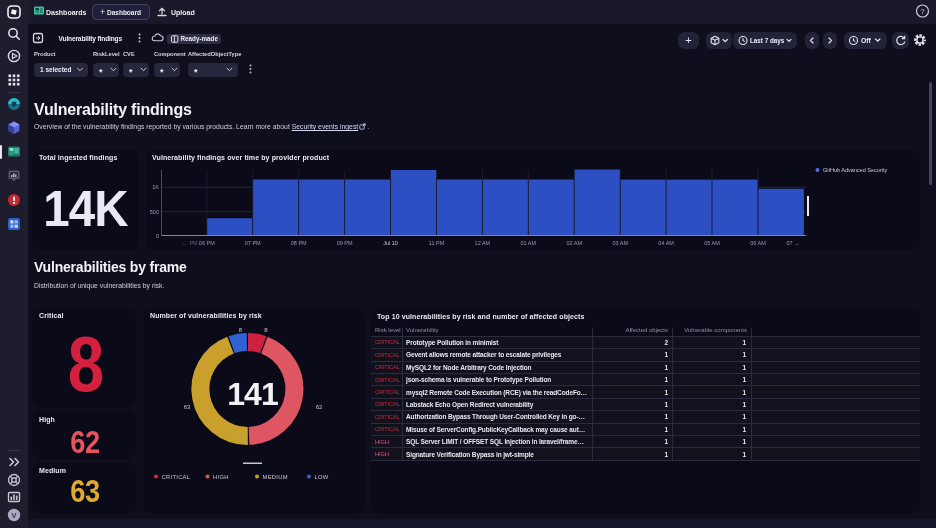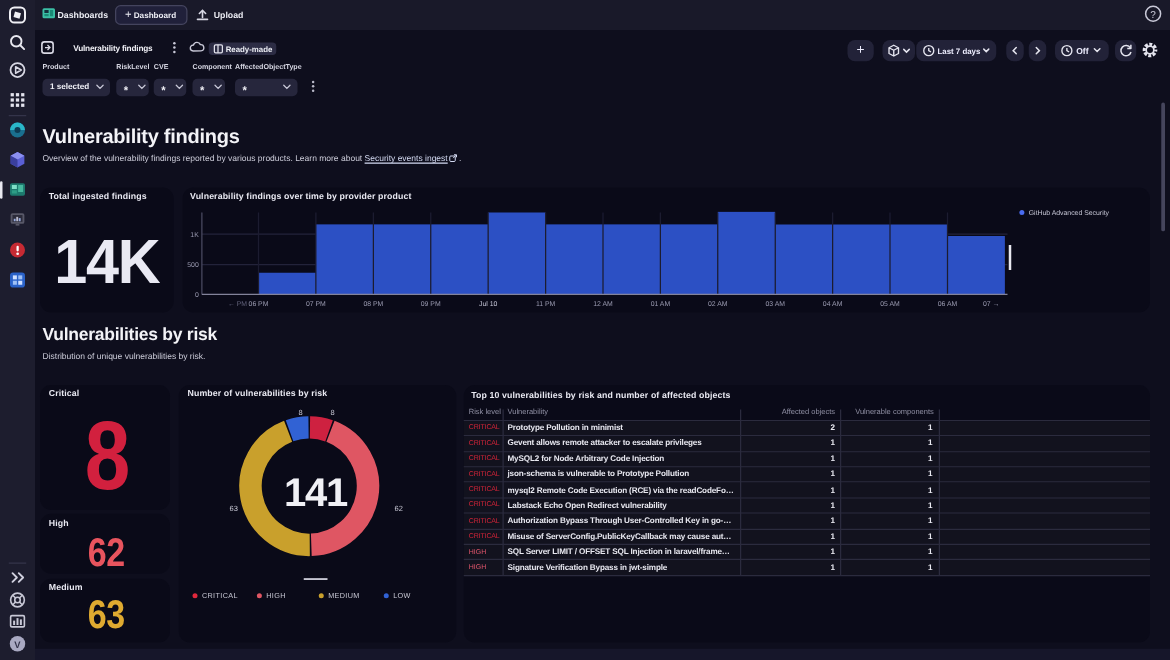--- a/index.html
+++ b/index.html
@@ -215,21 +215,21 @@
       <circle cx="222.5" cy="48.5" r="1"></circle>
   </g>
 </svg>
 
 <div class="abs" style="left:34px;top:101px;font-size:16px;font-weight:bold;color:#f3f3f7;letter-spacing:-0.2px;">Vulnerability findings</div>
 <div class="abs" style="left:34px;top:123px;font-size:6.8px;color:#cdcdda;">Overview of the vulnerability findings reported by various products. Learn more about <span style="color:#d4daf2;text-decoration:underline;">Security events ingest</span><svg width="7" height="7" viewBox="0 0 7 7" style="margin:0 1px;vertical-align:-1px;">
       <rect x="0.8" y="1.8" width="4.4" height="4.4" rx="0.8" fill="none" stroke="#d4daf2" stroke-width="0.8"></rect>
       <path d="M3.5 3.5 L6 1 M4.2 0.8 L6.2 0.8 L6.2 2.8" fill="none" stroke="#d4daf2" stroke-width="0.8"></path>
     </svg>.</div>
 
-<div class="abs" style="left:34px;top:259px;font-size:14px;font-weight:bold;color:#f3f3f7;letter-spacing:-0.2px;">Vulnerabilities by risk</div>
+<div class="abs" style="left:34px;top:259px;font-size:14px;font-weight:bold;color:#f3f3f7;letter-spacing:-0.2px;">Vulnerabilities by frame</div>
 <div class="abs" style="left:34px;top:281.5px;font-size:6.8px;color:#cdcdda;">Distribution of unique vulnerabilities by risk.</div>
 
 <div class="card" style="left:32px;top:150px;width:107px;height:100px;"></div>
 <div class="ctitle" style="left:39px;top:153.5px;">Total ingested findings</div>
 <div class="abs" style="left:32px;top:184px;width:107px;text-align:center;font-size:50px;line-height:50px;font-weight:bold;color:#e9e9f3;letter-spacing:-1px;transform:scaleX(0.95);">14K</div>
 
 <div class="card" style="left:145.5px;top:150px;width:774px;height:100px;"></div>
 <div class="ctitle" style="left:152px;top:153.5px;">Vulnerability findings over time by provider product</div>
 
 <svg class="abs" style="left:145.5px;top:150px;" width="774" height="100" viewBox="0 0 774 100">

